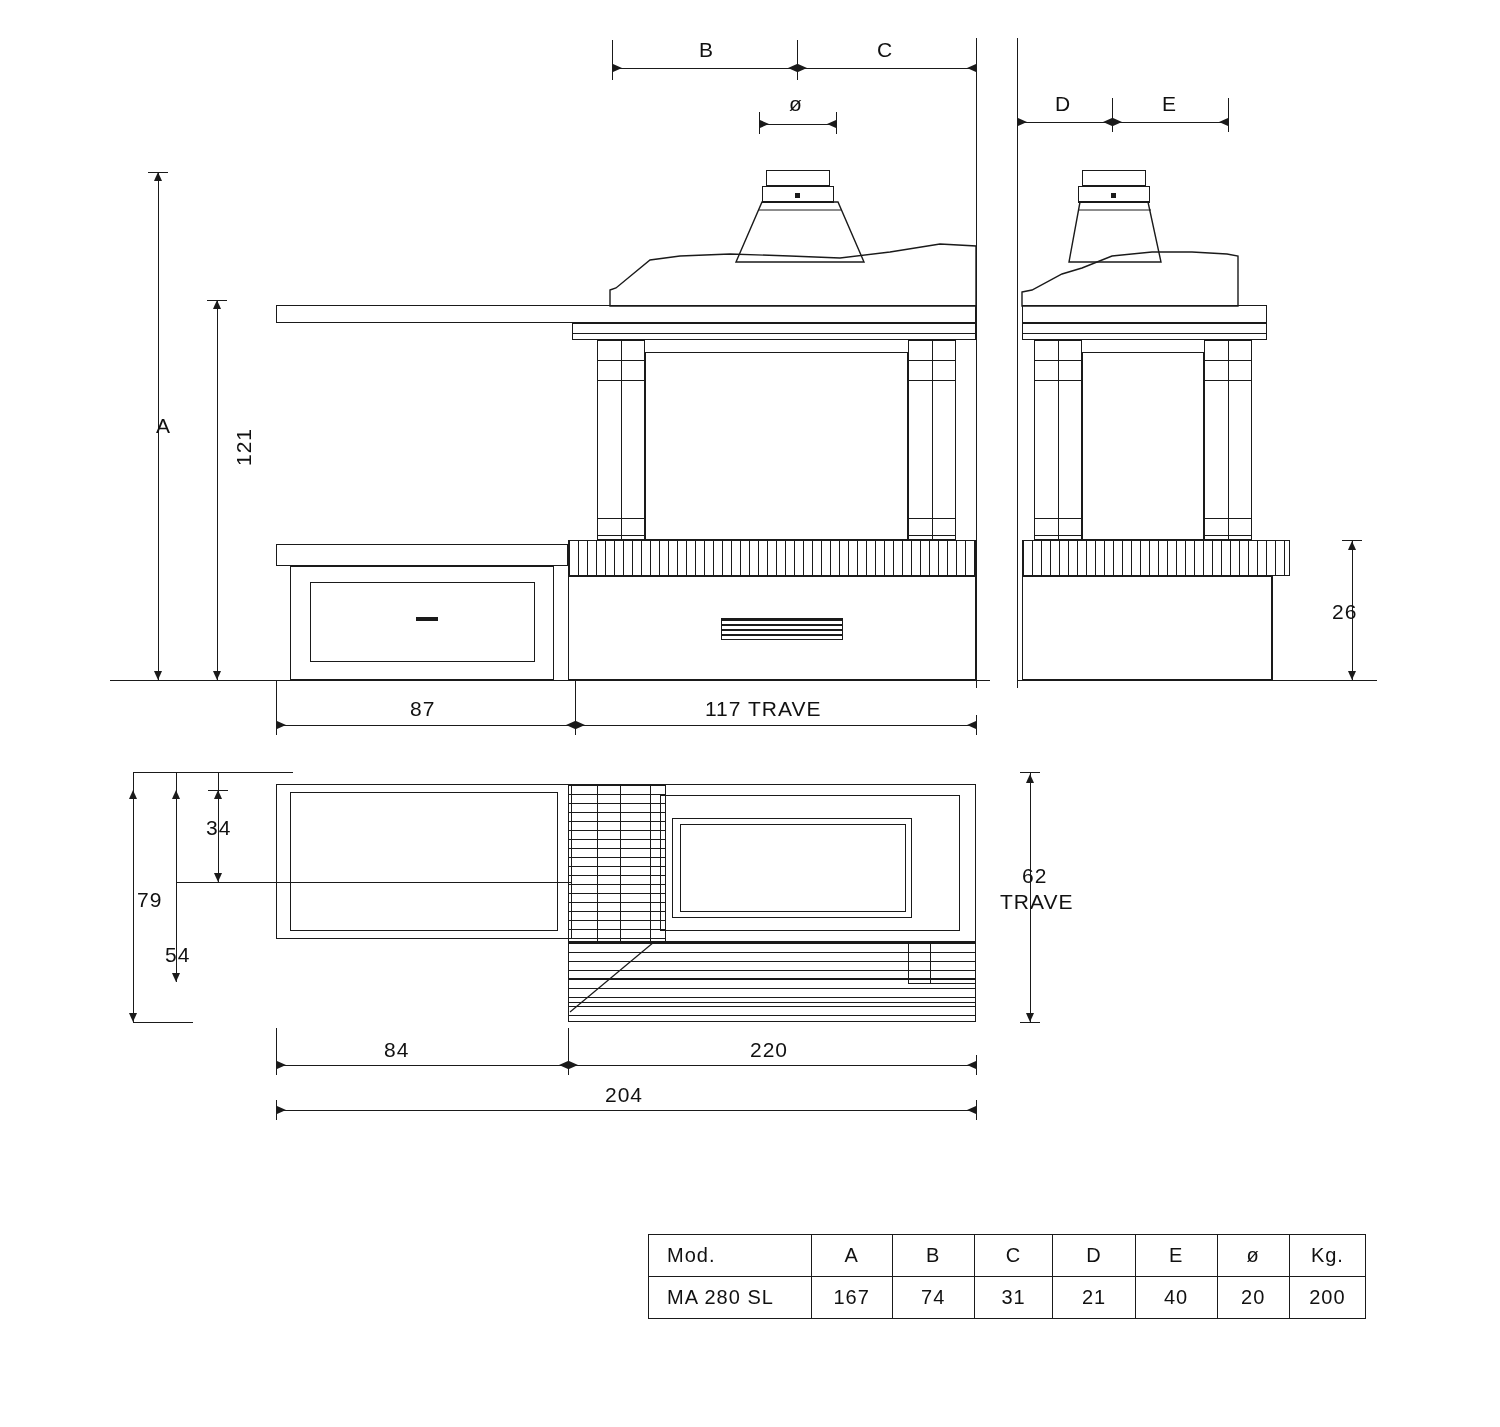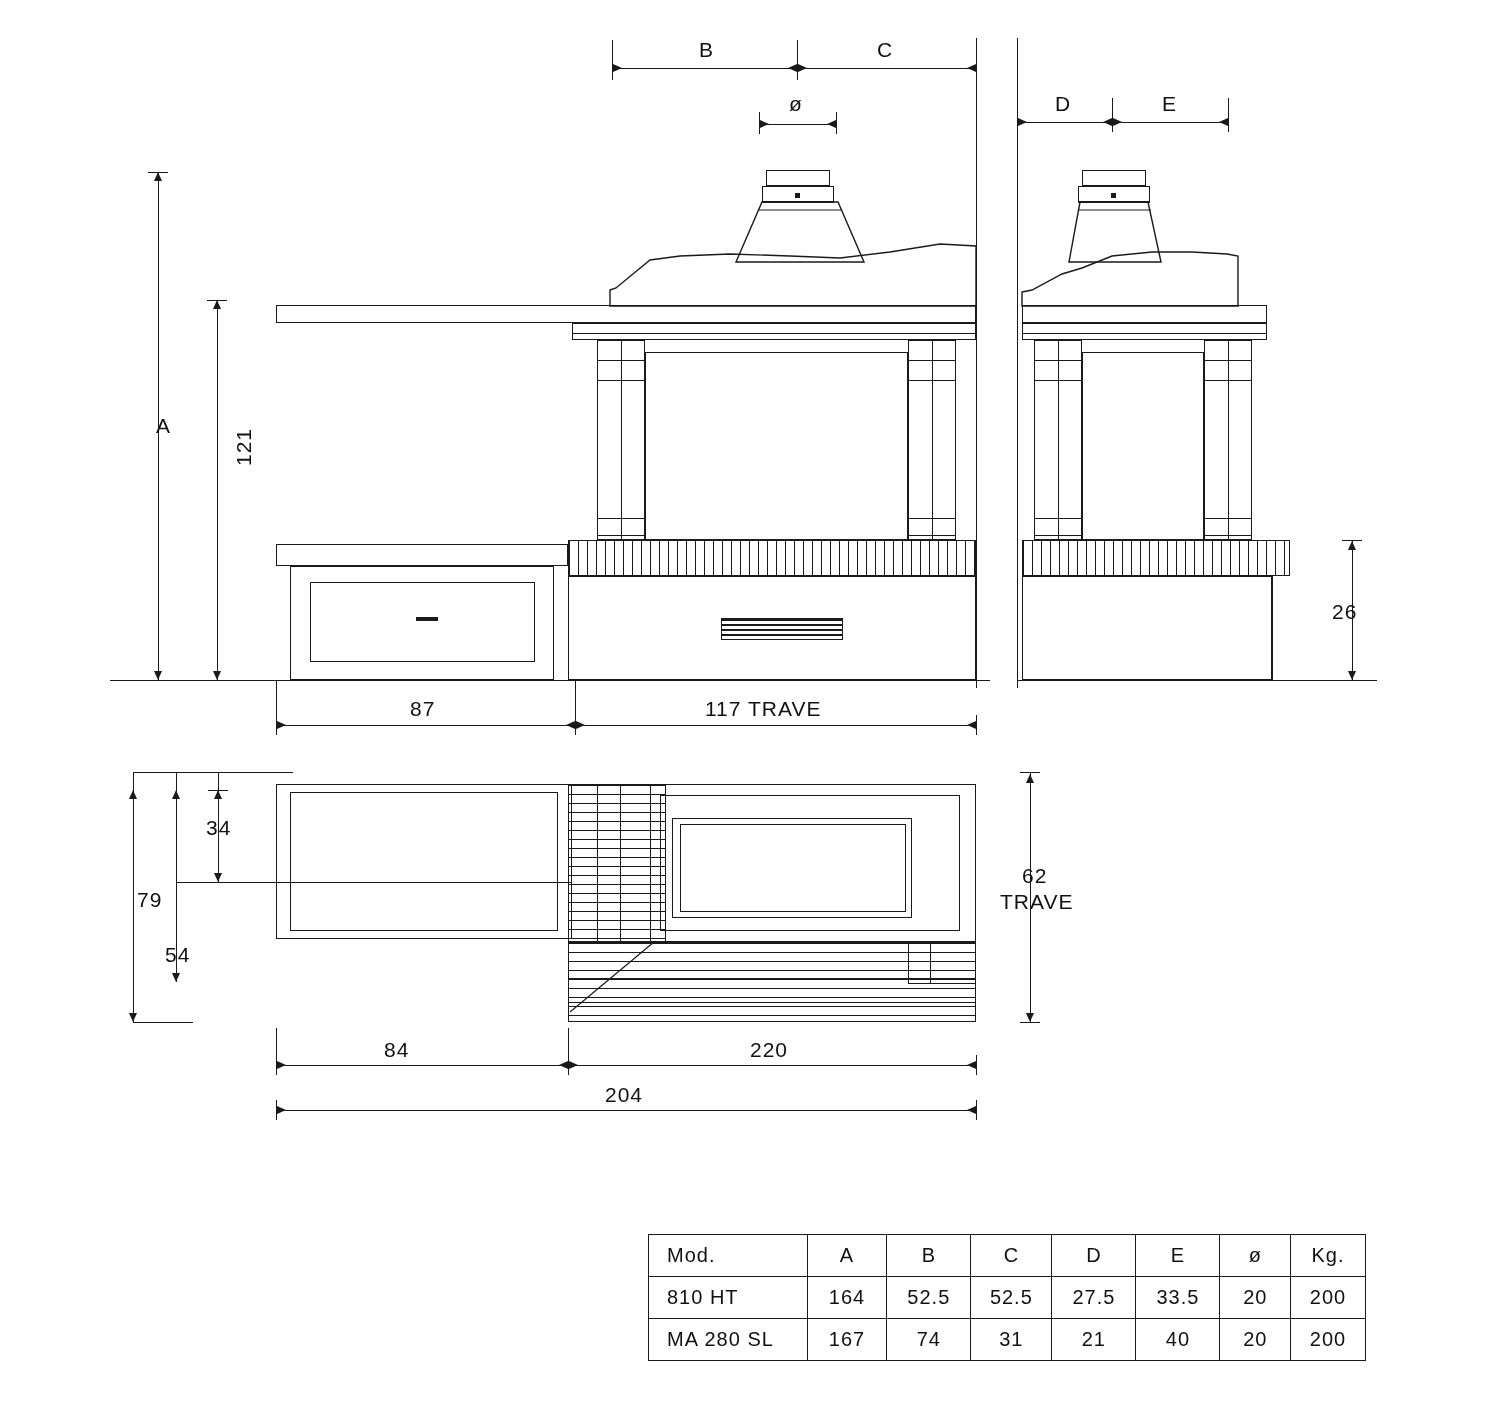--- a/index.html
+++ b/index.html
@@ -271,30 +271,20 @@
         <th style="width:84px;">B</th>
         <th style="width:80px;">C</th>
         <th style="width:84px;">D</th>
         <th style="width:84px;">E</th>
         <th style="width:72px;">ø</th>
         <th style="width:74px;">Kg.</th>
       </tr>
     </thead>
     <tbody>
       <tr>
-        <td class="mod">810  HT</td>
-        <td>164</td>
-        <td>52.5</td>
-        <td>52.5</td>
-        <td>27.5</td>
-        <td>33.5</td>
-        <td>20</td>
-        <td>200</td>
-      </tr>
-      <tr>
         <td class="mod">MA  280  SL</td>
         <td>167</td>
         <td>74</td>
         <td>31</td>
         <td>21</td>
         <td>40</td>
         <td>20</td>
         <td>200</td>
       </tr>
     </tbody>

